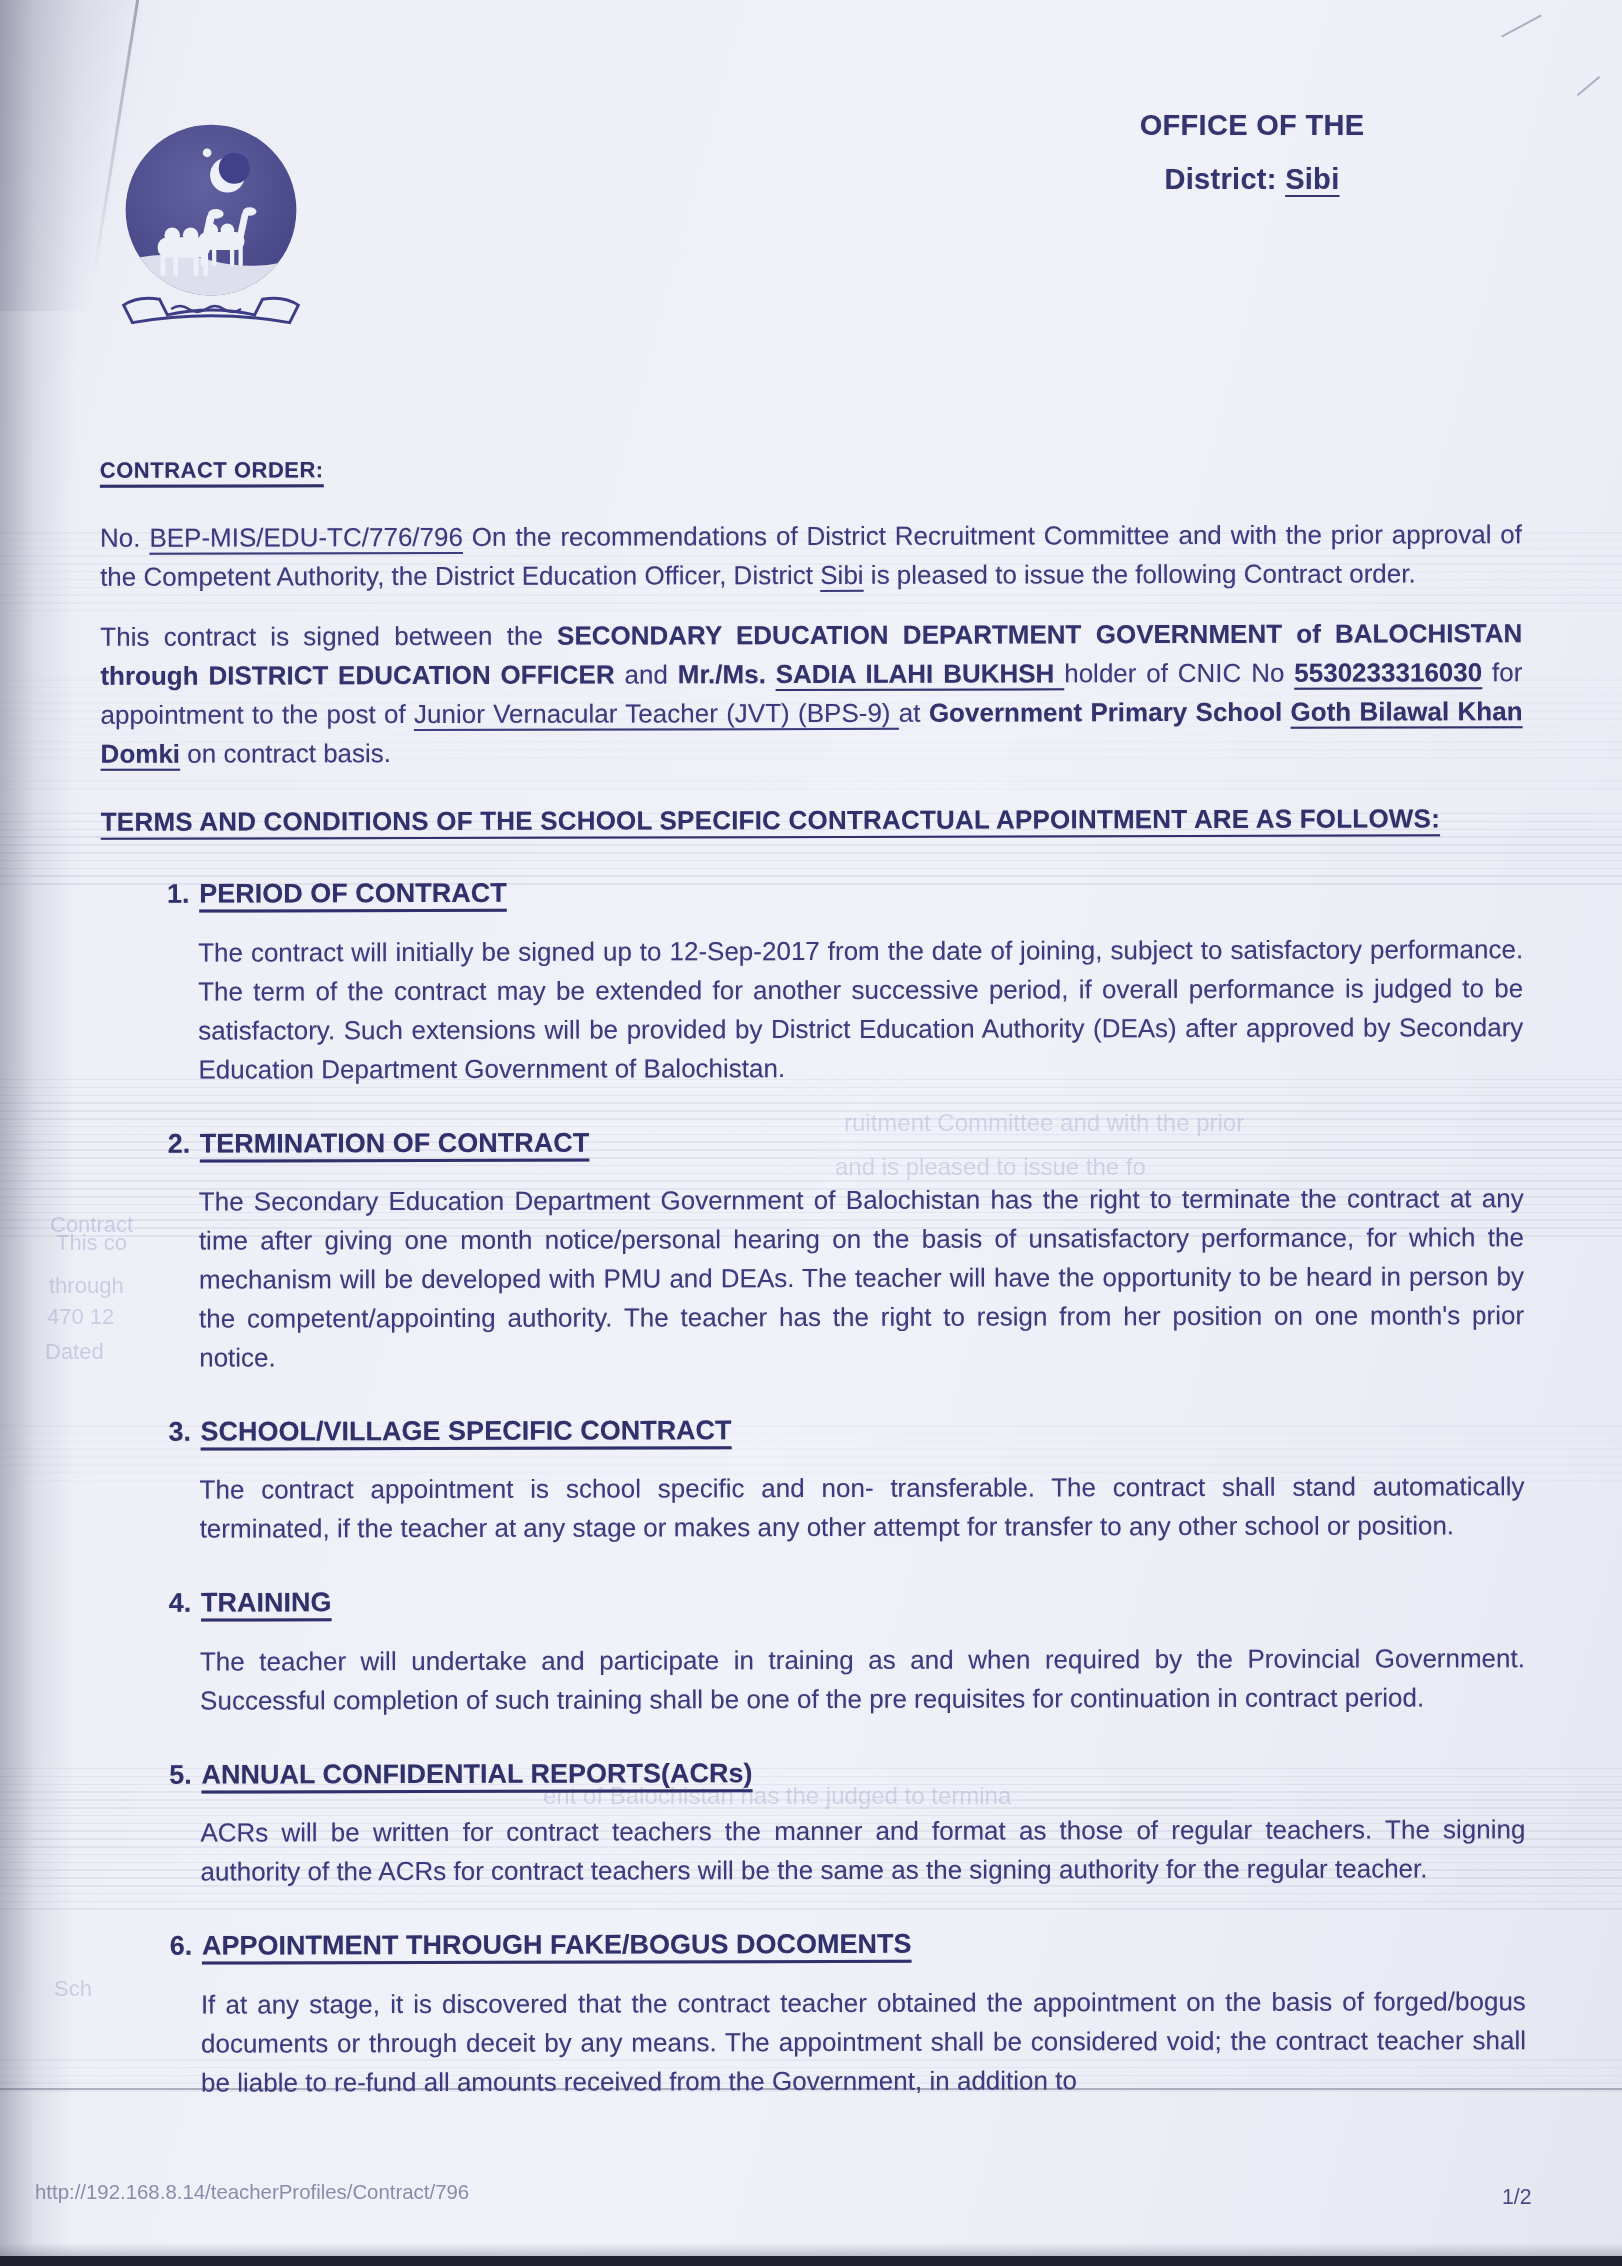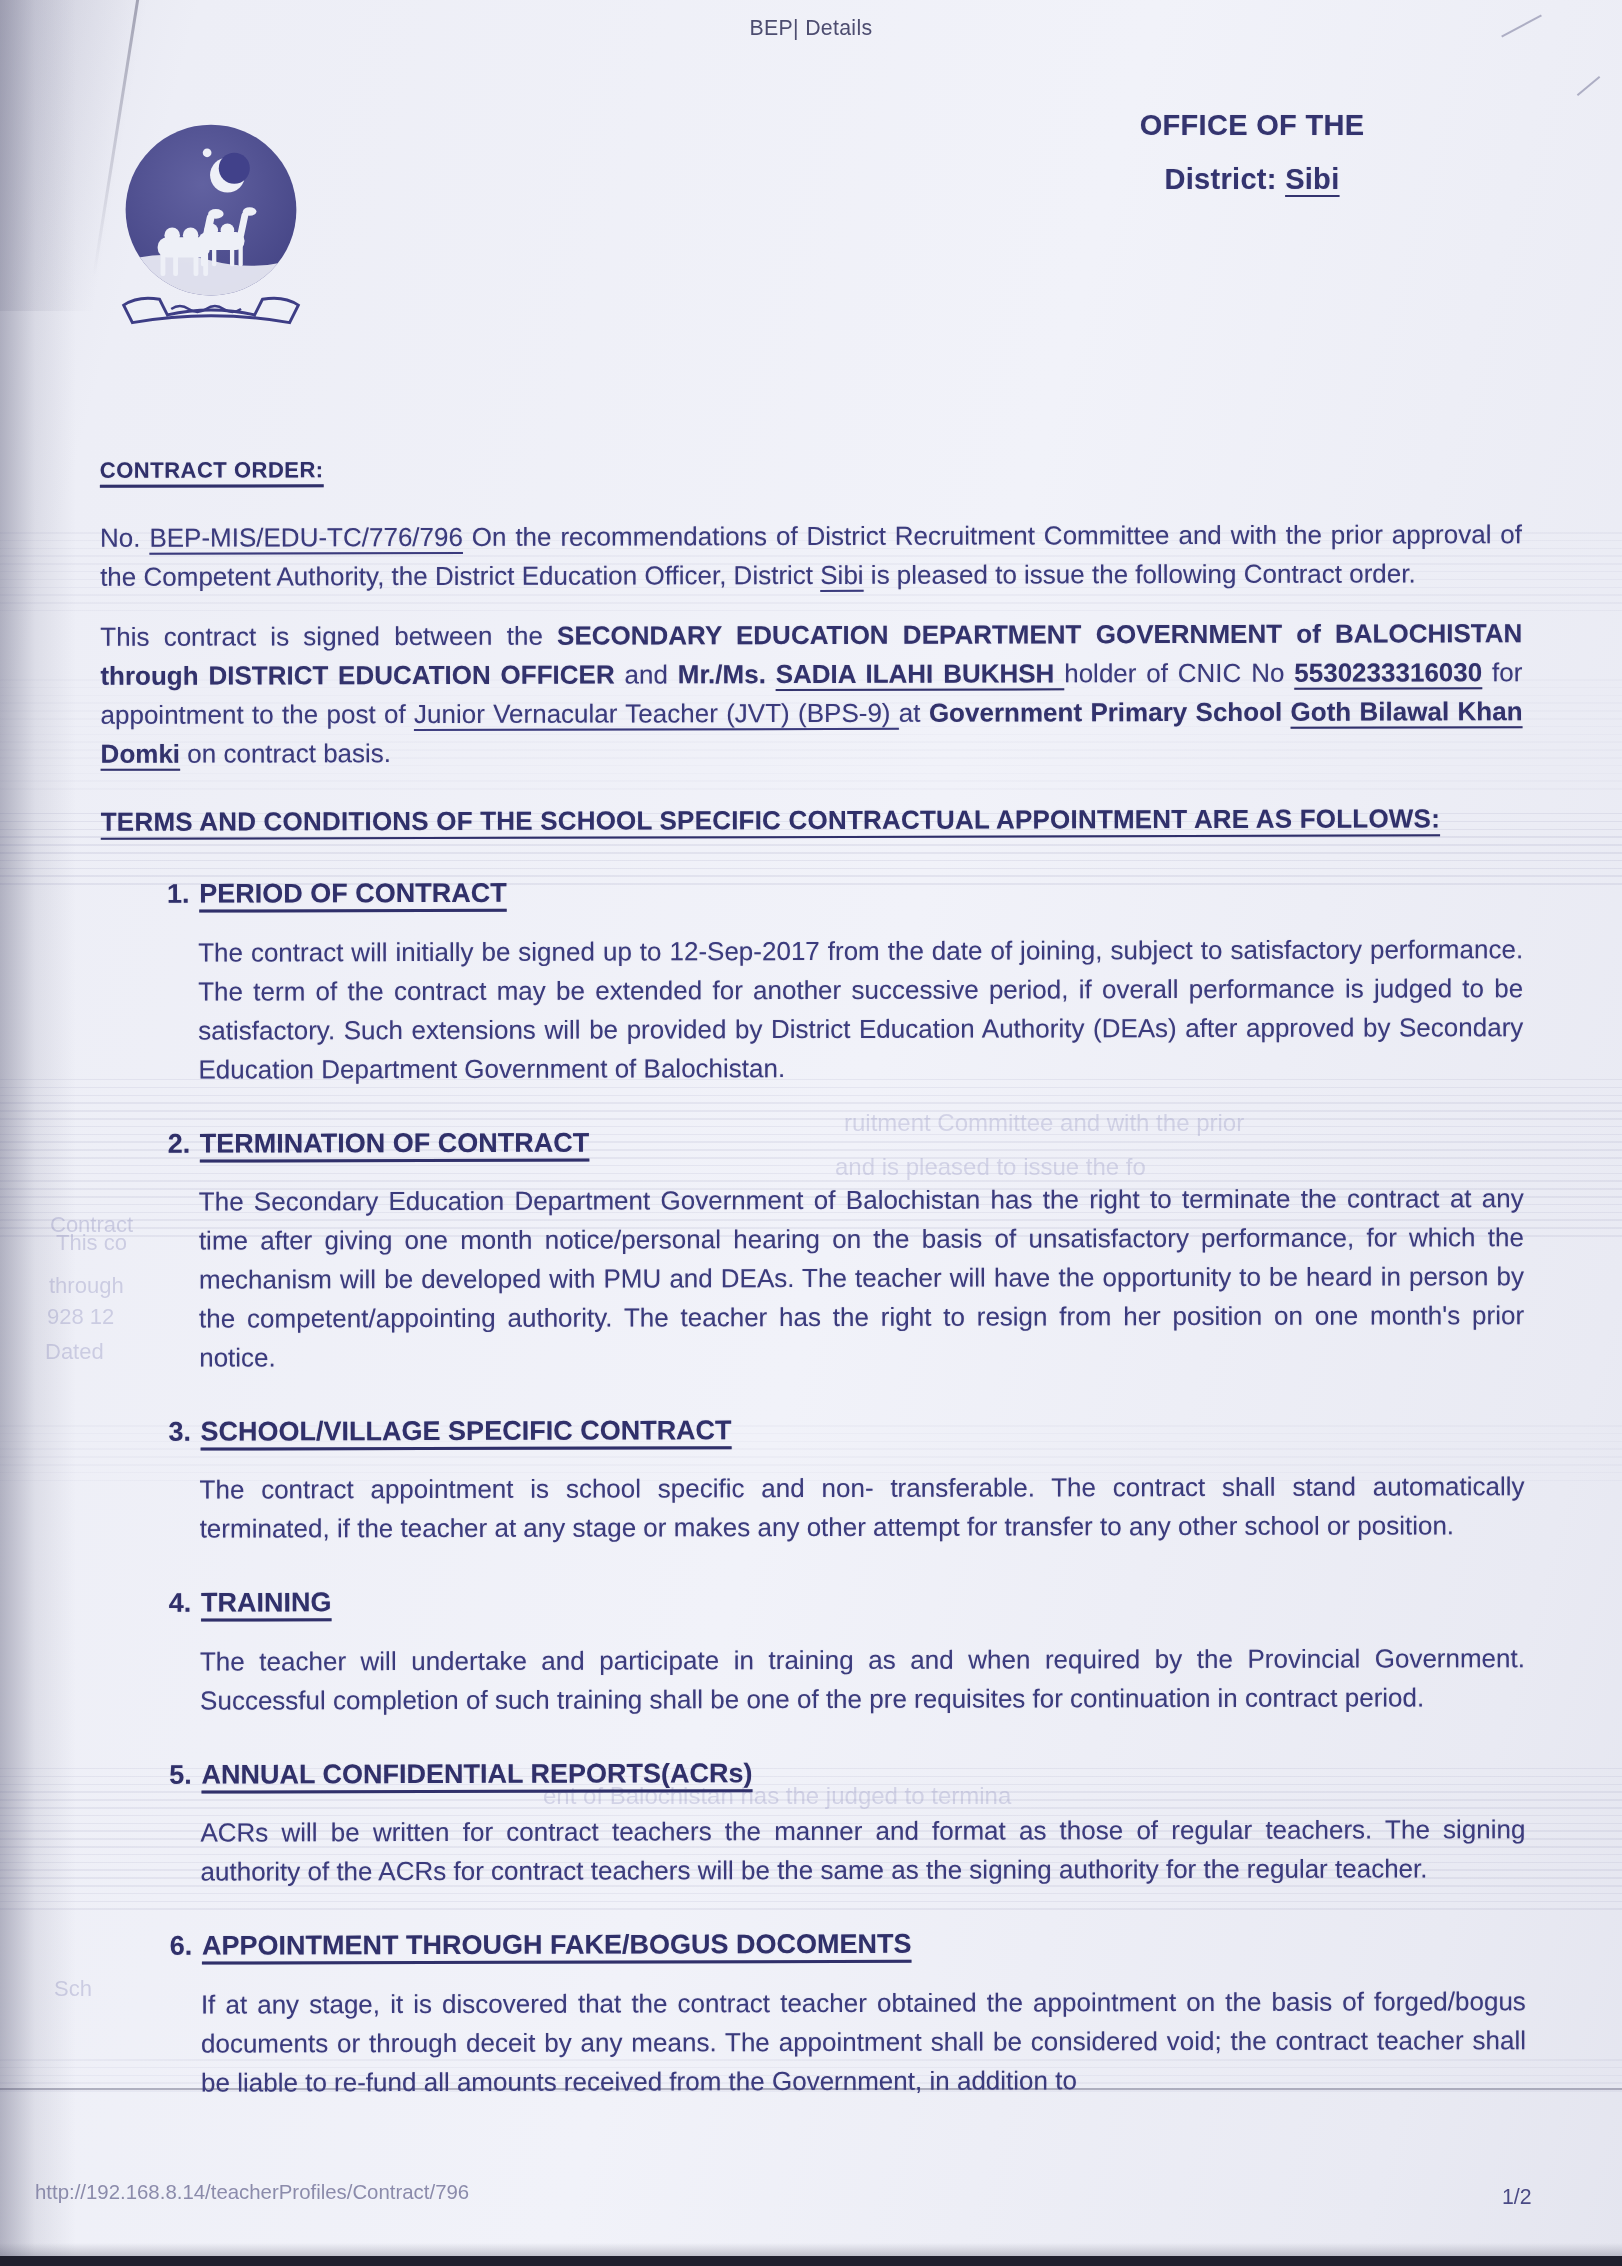--- a/index.html
+++ b/index.html
@@ -71,26 +71,25 @@
   <div class="streaks" style="top:1425px;height:60px;opacity:.28;"></div>
   <div class="streaks" style="top:1768px;height:142px;opacity:.65;"></div>
   <div class="streaks" style="top:2059px;height:39px;opacity:.45;"></div>
   <div class="hline" style="top:2088px;"></div>
 
   <div class="ghost" style="left:844px;top:1109px;">ruitment Committee and with the prior</div>
   <div class="ghost" style="left:835px;top:1153px;">and is pleased to issue the fo</div>
   <div class="ghost small" style="left:50px;top:1212px;">Contract</div>
   <div class="ghost small" style="left:56px;top:1230px;">This co</div>
   <div class="ghost small" style="left:49px;top:1273px;">through</div>
-  <div class="ghost small" style="left:47px;top:1304px;">928 12</div>
+  <div class="ghost small" style="left:47px;top:1304px;">470 12</div>
   <div class="ghost small" style="left:45px;top:1339px;">Dated</div>
   <div class="ghost" style="left:543px;top:1782px;">ent of Balochistan has the judged to termina</div>
   <div class="ghost small" style="left:54px;top:1952px;margin-top:24px;">Sch</div>
 
-  <div class="print-header">BEP| Details</div>
 
   <svg class="logo" viewBox="0 0 210 236">
     <defs>
       <radialGradient id="lg" cx="45%" cy="35%" r="75%">
         <stop offset="0%" stop-color="#5a5a9c"></stop>
           <stop offset="100%" stop-color="#3a3a7e"></stop>
       </radialGradient>
       <clipPath id="cc">
           <circle cx="105" cy="100" r="88"></circle>
         </clipPath>

